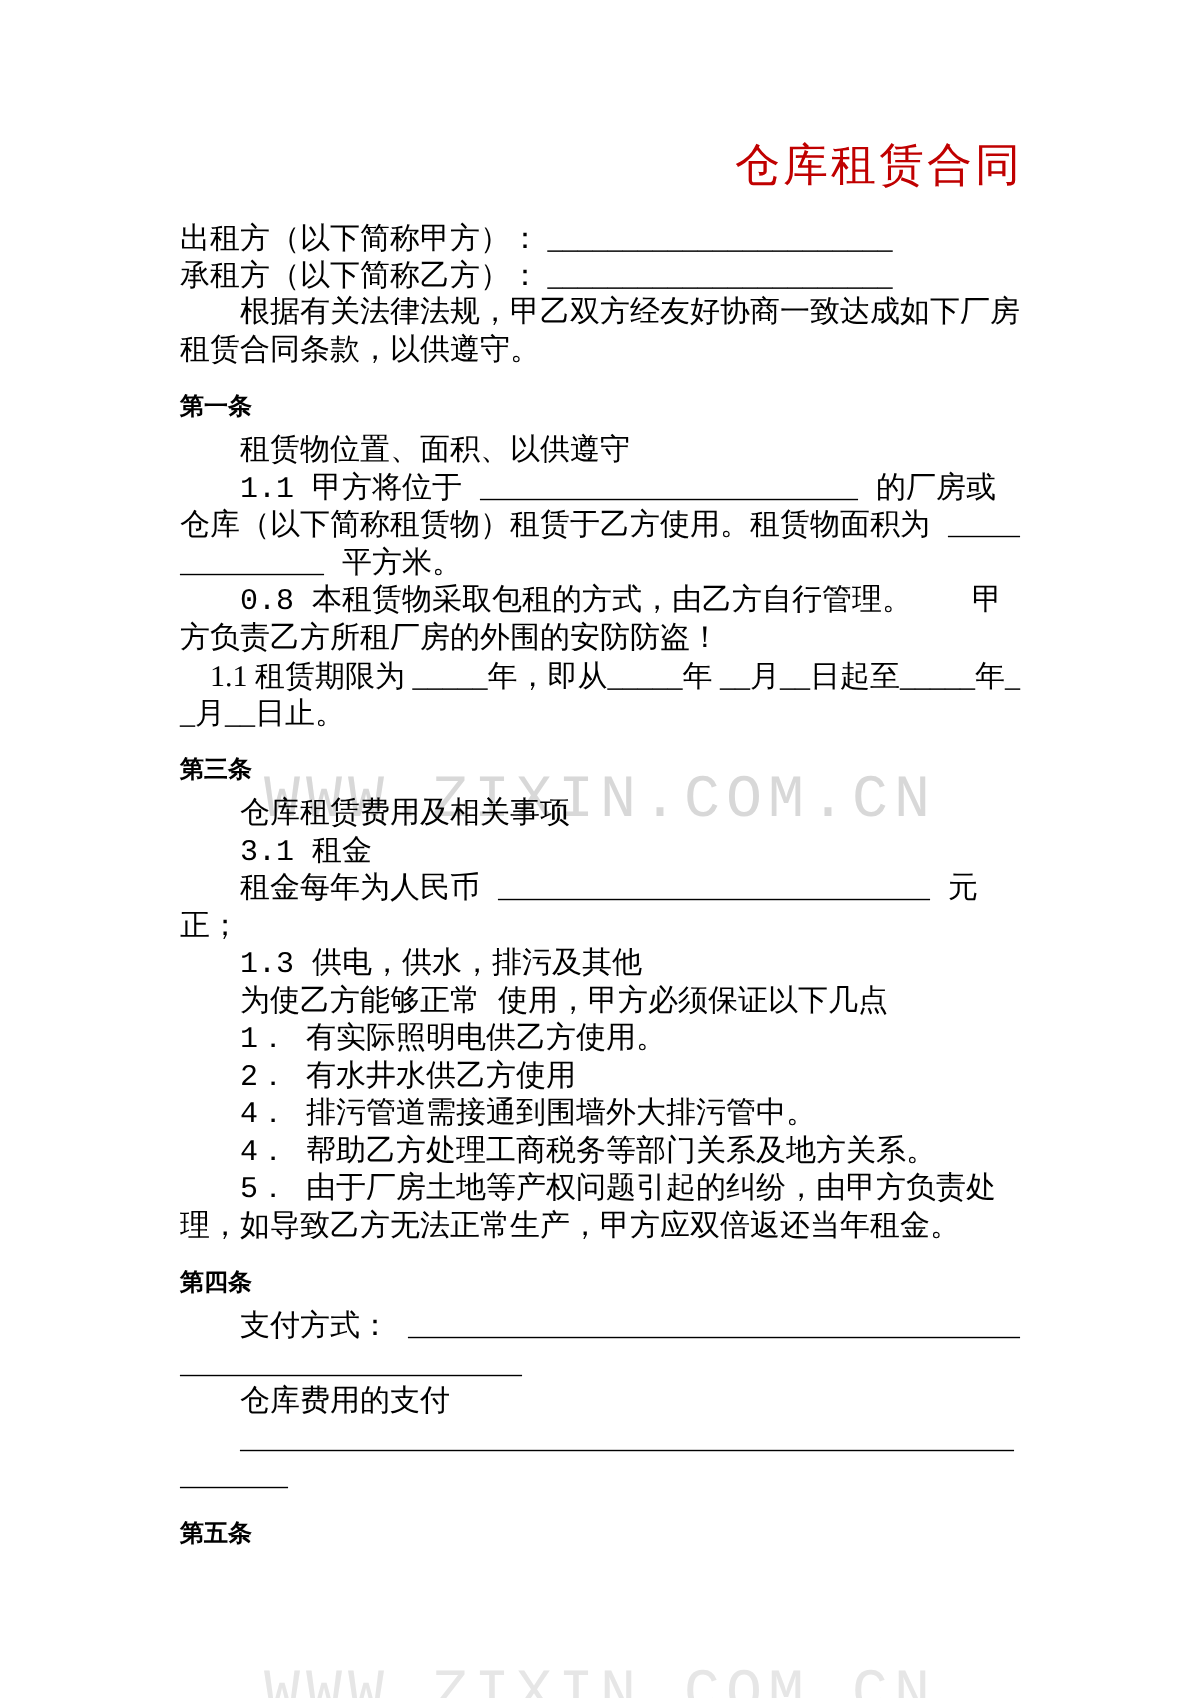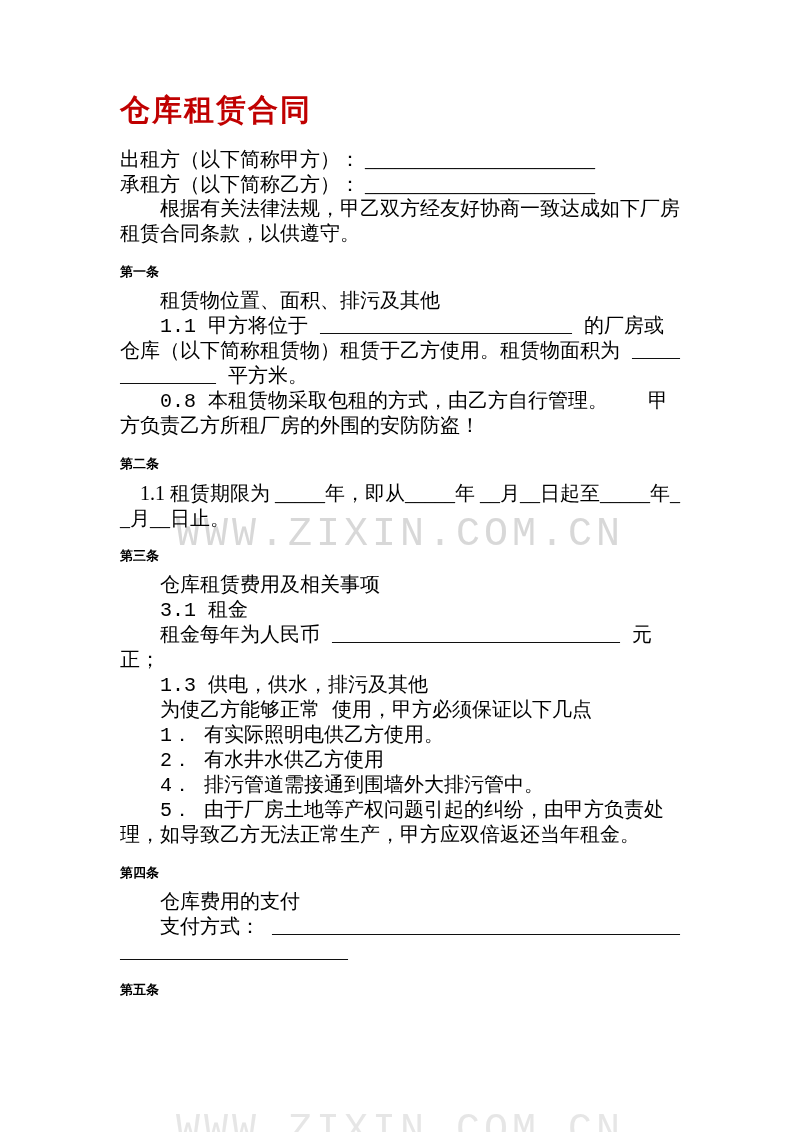--- a/index.html
+++ b/index.html
@@ -17,37 +17,37 @@
     color: #000000;
     box-sizing: border-box;
   }
   .content {
     position: relative;
     z-index: 1;
     padding: 90px 118px 0 120px;
   }
   .title {
     margin: 0 0 16px 0;
-    text-align: left;
+    text-align: right;
     font-size: 30px;
-    font-weight: bold;
+    font-weight: normal;
     color: var(--title-color, #c00000);
     letter-spacing: 2px;
   }
   .content p {
     margin: 0;
     font-size: 20px;
     line-height: 25px;
     word-break: break-all;
   }
   .content p.indent1 { text-indent: 1em; }
   .content p.indent2 { text-indent: 2em; font-family: Liberation Mono, monospace; }
   .content p.heading {
     font-weight: bold;
-    font-size: 13px;
+    font-size: 16px;
     margin: 12px 0 5px 0;
   }
   .watermark {
     position: absolute;
     left: 50%;
     transform: translateX(-50%);
     z-index: 0;
     white-space: nowrap;
     font-family: Liberation Mono, monospace;
     font-size: 40px;
@@ -69,38 +69,39 @@
 
   <div class="content">
 
     <h1 class="title">仓库租赁合同</h1>
 
     <p>出租方（以下简称甲方）： _______________________</p>
     <p>承租方（以下简称乙方）： _______________________</p>
     <p class="indent2">根据有关法律法规，甲乙双方经友好协商一致达成如下厂房租赁合同条款，以供遵守。</p>
 
     <p class="heading">第一条</p>
-    <p class="indent2">租赁物位置、面积、排污及其他</p>
+    <p class="indent2">租赁物位置、面积、以供遵守</p>
     <p class="indent2">1.1 甲方将位于 _____________________ 的厂房或仓库（以下简称租赁物）租赁于乙方使用。租赁物面积为 ____________ 平方米。</p>
     <p class="indent2">0.8 本租赁物采取包租的方式，由乙方自行管理。　　甲方负责乙方所租厂房的外围的安防防盗！</p>
 
-    <p class="heading">第二条</p>
     <p class="indent1">1.1 租赁期限为 _____年，即从_____年 __月__日起至_____年__月__日止。</p>
 
     <p class="heading">第三条</p>
     <p class="indent2">仓库租赁费用及相关事项</p>
     <p class="indent2">3.1 租金</p>
     <p class="indent2">租金每年为人民币 ________________________ 元正；</p>
     <p class="indent2">1.3 供电，供水，排污及其他</p>
     <p class="indent2">为使乙方能够正常 使用，甲方必须保证以下几点</p>
     <p class="indent2">1．  有实际照明电供乙方使用。</p>
     <p class="indent2">2．  有水井水供乙方使用</p>
     <p class="indent2">4．  排污管道需接通到围墙外大排污管中。</p>
+    <p class="indent2">4．  帮助乙方处理工商税务等部门关系及地方关系。</p>
     <p class="indent2">5．  由于厂房土地等产权问题引起的纠纷，由甲方负责处理，如导致乙方无法正常生产，甲方应双倍返还当年租金。</p>
 
     <p class="heading">第四条</p>
+    <p class="indent2">支付方式： _____________________________________________________</p>
     <p class="indent2">仓库费用的支付</p>
-    <p class="indent2">支付方式： _____________________________________________________</p>
+    <p class="indent2">_________________________________________________</p>
 
     <p class="heading">第五条</p>
 
   </div>
 </div>
 
 </body></html>

